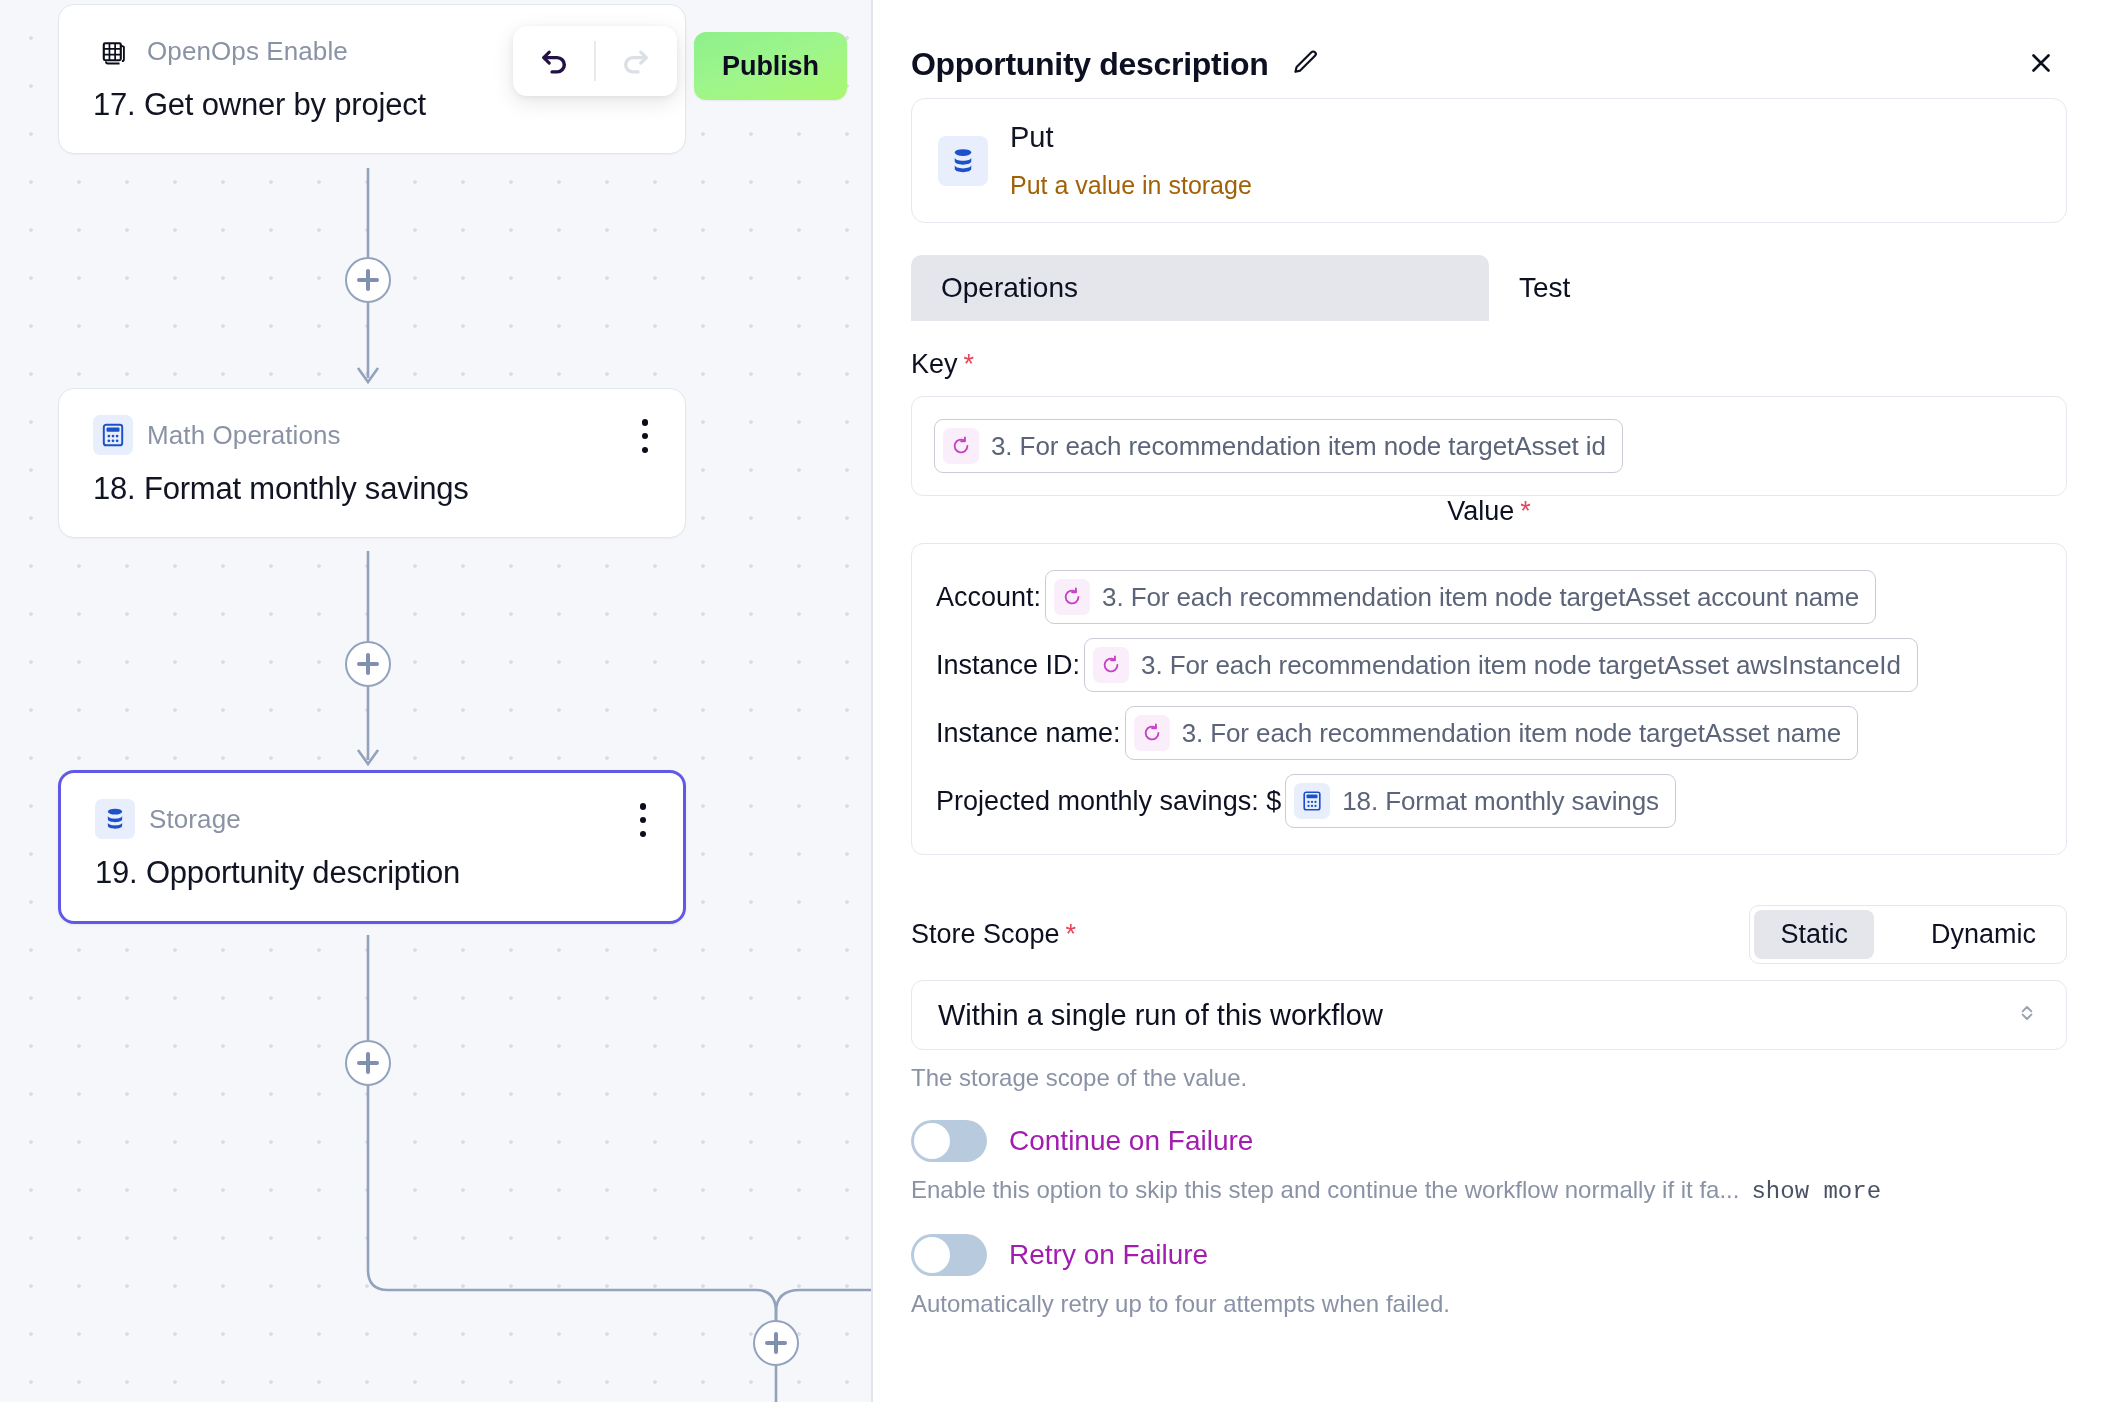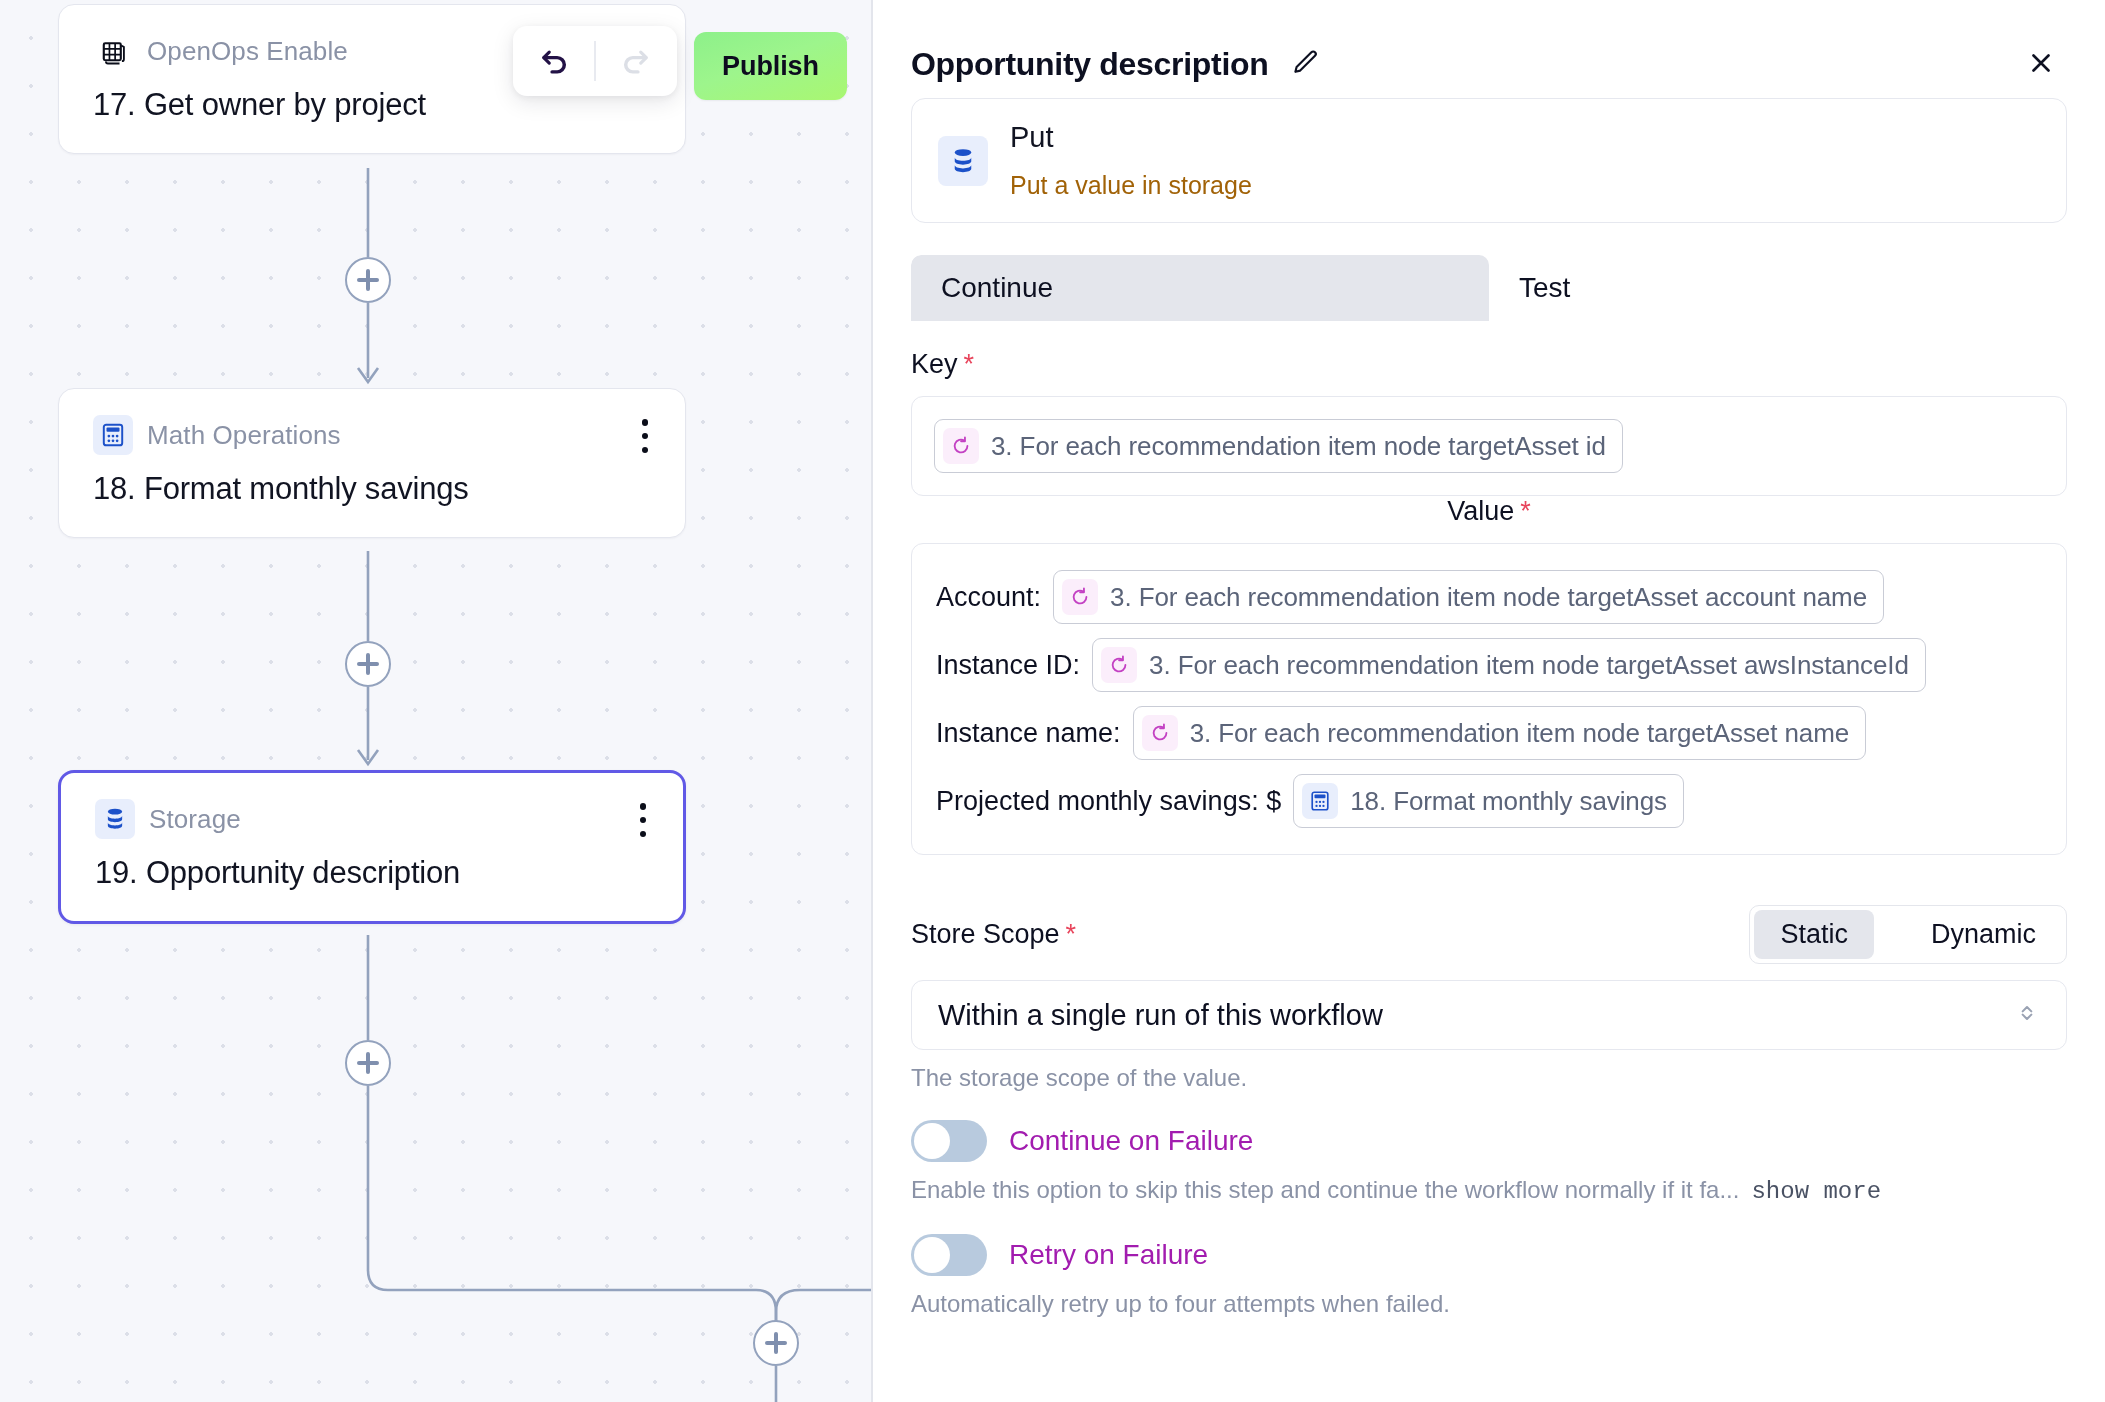--- a/index.html
+++ b/index.html
@@ -308,21 +308,21 @@
   .chip-text {
     font-size: 26px;
     color: #5b6479;
     white-space: nowrap;
     letter-spacing: -.1px;
   }
 
   .value-row {
     display: flex;
     align-items: center;
-    gap: 12px;
+    gap: 4px;
     margin-bottom: 14px;
   }
   .value-row:last-child { margin-bottom: 0; }
   .value-prefix {
     font-size: 27px;
     color: #0d1021;
     white-space: nowrap;
   }
 
   
@@ -557,21 +557,21 @@
           <path d="M5.4 15.2c0 1.5 3 2.7 6.6 2.7s6.6-1.2 6.6-2.7v3c0 1.5-3 2.7-6.6 2.7s-6.6-1.2-6.6-2.7z" fill="#1c51c9"></path>
         </svg>
       </span>
       <span>
         <div class="piece-name">Put</div>
         <div class="piece-desc">Put a value in storage</div>
       </span>
     </div>
 
     <div class="tabs">
-      <button class="tab active">Continue</button>
+      <button class="tab active">Operations</button>
       <button class="tab">Test</button>
     </div>
 
     <div class="form">
 
       <div class="field-label">
         <span>Key</span>
         <span class="req">*</span>
       </div>
       <div class="input-shell">

